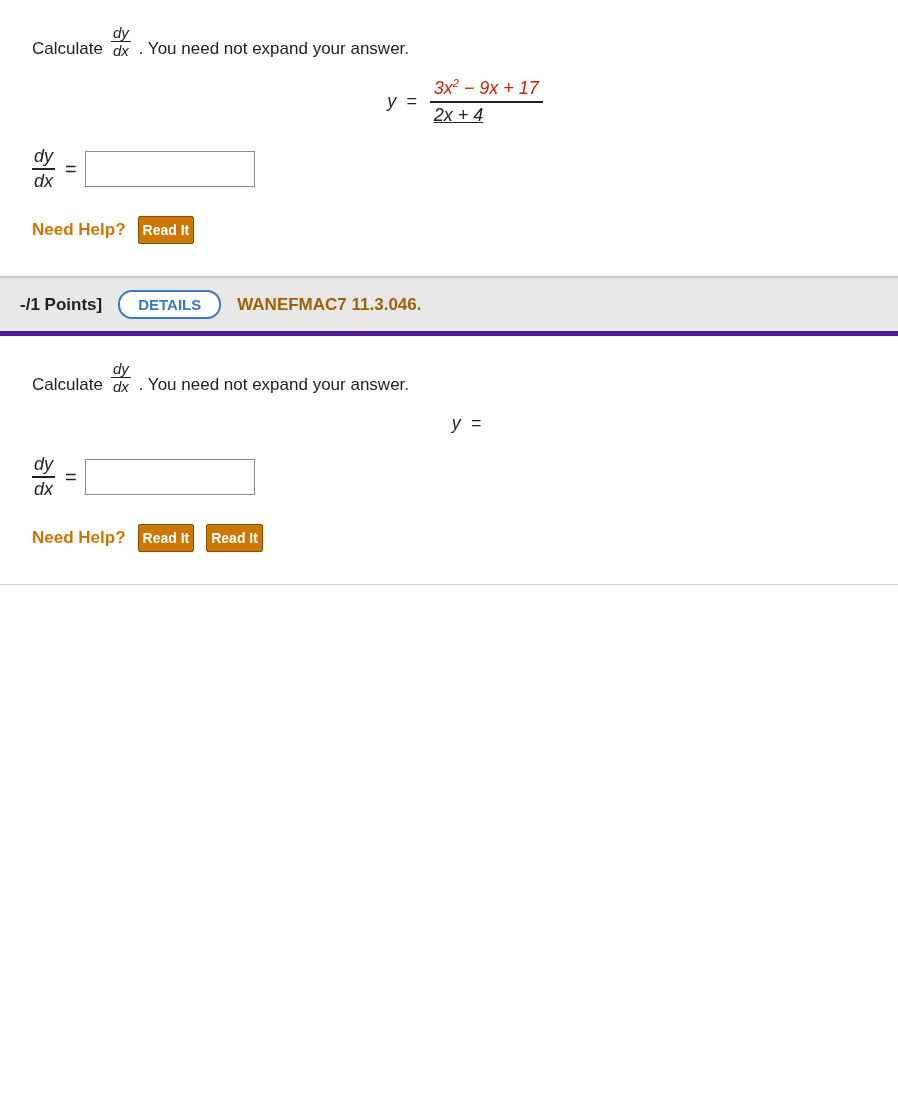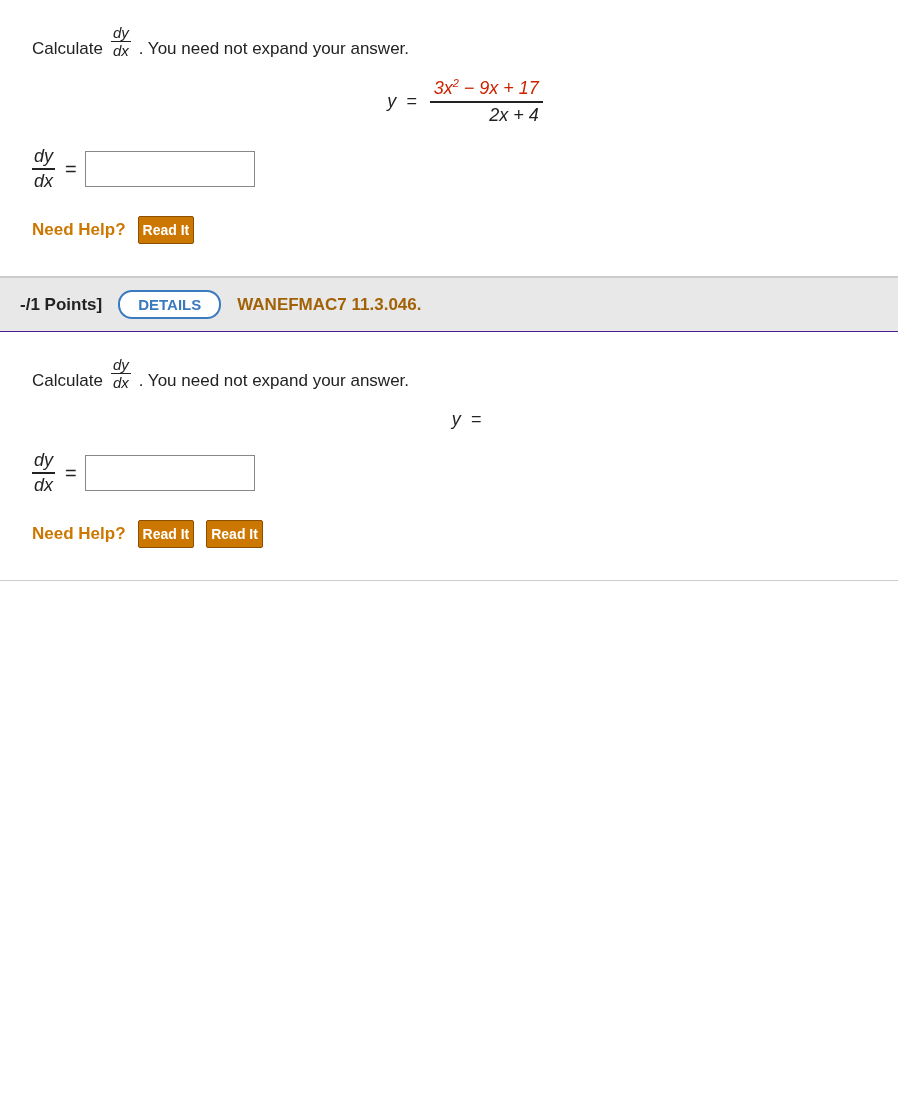--- a/index.html
+++ b/index.html
@@ -16,21 +16,21 @@
       border-bottom: 1px solid #ccc;
     }
 
     .section-header {
       background: #e8e8e8;
       padding: 12px 20px;
       display: flex;
       align-items: center;
       gap: 16px;
       border-top: 1px solid #ccc;
-      border-bottom: 1px solid #4c1d95;
+      border-bottom: 5px solid #4c1d95;
     }
 
     .details-btn {
       border: 2px solid #3a7abf;
       color: #3a7abf;
       background: #fff;
       padding: 4px 18px;
       font-size: 15px;
       font-weight: bold;
       cursor: pointer;
@@ -82,35 +82,36 @@
       justify-content: center;
       align-items: center;
       margin: 12px 0 20px 40px;
       font-size: 18px;
       font-style: italic;
     }
 
     .big-fraction {
       display: inline-flex;
       flex-direction: column;
-      align-items: flex-end;
+      align-items: flex-start;
       margin: 0 8px;
     }
 
     .big-fraction .num {
       border-bottom: 2px solid #222;
       padding: 0 4px 2px 4px;
       text-align: center;
       font-size: 18px;
     }
 
     .big-fraction .den {
       padding: 2px 4px 0 4px;
       text-align: center;
       font-size: 18px;
+      text-decoration: underline;
     }
 
     .red-text { color: #cc2200; }
 
     .answer-row {
       display: flex;
       align-items: center;
       margin: 10px 0 24px 0;
     }
 

